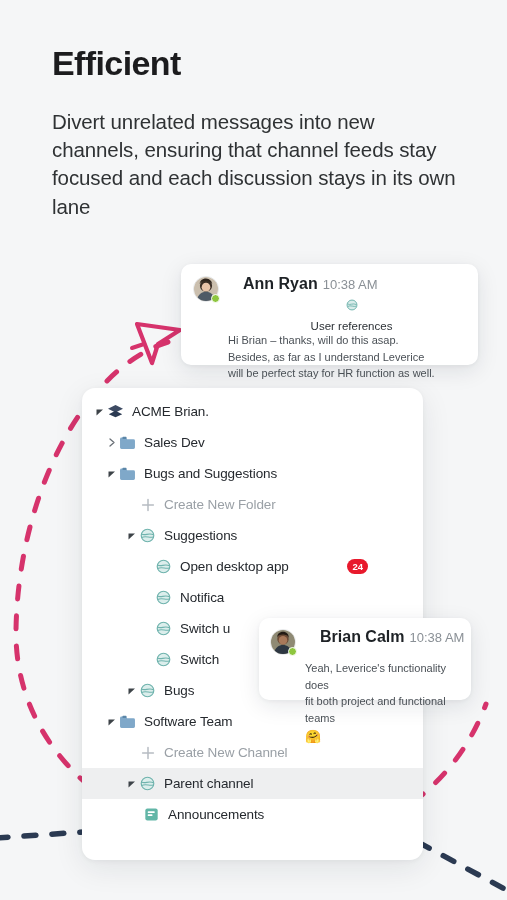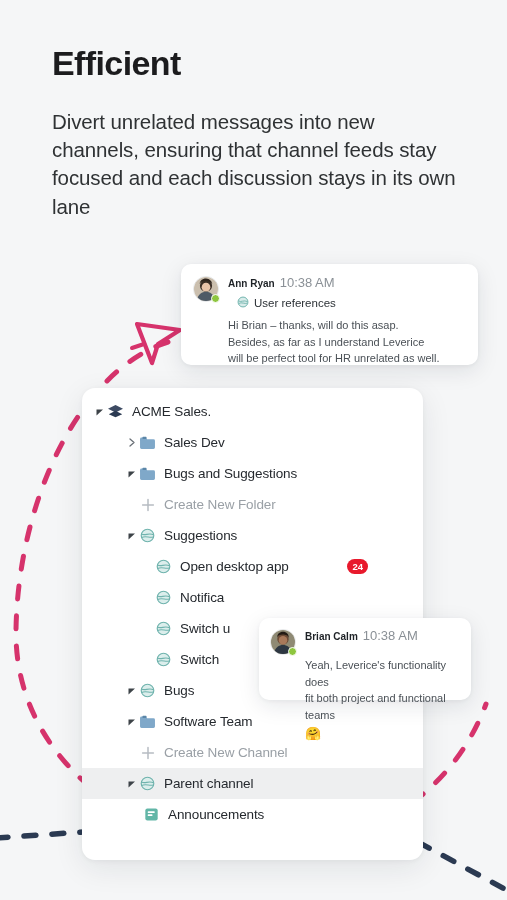--- a/index.html
+++ b/index.html
@@ -86,27 +86,27 @@
   }
   .avatar svg { display: block; width: 100%; height: 100%; }
   .presence-dot {
     position: absolute; right: -1px; bottom: -1px;
     width: 9px; height: 9px; border-radius: 50%;
     background: #8ec63f; border: 1.5px solid #ffffff;
   }
 
   .msg-body { margin-left: 9px; flex: 1; min-width: 0; }
   .msg-name-row { display: flex; align-items: baseline; gap: 5px; white-space: nowrap; }
-  .msg-name { font-size: 10px; font-weight: 700; color: #1e2226; }
+  .msg-name { font-size: 16px; font-weight: 700; color: #1e2226; margin-left: 15px; }
   .msg-time { font-size: 13px; color: #8a9096; font-weight: 400; }
 
-  .msg-ref-row { display: flex; align-items: center; gap: 5px; margin-top: 4px; margin-left: 9px; }
+  .msg-ref-row { display: flex; align-items: center; gap: 5px; margin-top: 4px; margin-left: 9px; flex-direction: column; }
   .msg-ref-label { font-size: 11.5px; color: #2c3136; }
 
-  .msg-text { margin-top: 5px; font-size: 11px; line-height: 1.52; color: #4a5056; }
+  .msg-text { font-size: 11px; line-height: 1.52; color: #4a5056; }
 
   #msg-card-brian {
     left: 259px; top: 618px;
     width: 212px; height: 82px;
     padding: 10px 12px 9px 11px;
   }
   #msg-card-brian .msg-text { margin-top: 14px; }
   .emoji { font-size: 13px; line-height: 1.2; display: inline-block; margin-top: 2px; }
 
   
@@ -168,21 +168,21 @@
     position: absolute;
     right: 36px;
     display: flex;
     align-items: center;
     gap: 5px;
   }
   .row-actions svg { display: block; }
 
   
   .ind-0 { padding-left: 11px; }
-  .ind-1 { padding-left: 43px; }
+  .ind-1 { padding-left: 23px; }
   .ind-2 { padding-left: 43px; }
   .ind-3 { padding-left: 59px; }
   .ind-4 { padding-left: 47px; }
 </style>
 </head>
 <body>
 
 <div class="page">
 
   <div class="hero">
@@ -212,21 +212,21 @@
           <svg width="8" height="8" viewBox="0 0 8 8">
             <path d="M0.5 1.5 L7 1.5 L0.5 7.5 Z" fill="#3d4348"></path>
           </svg>
         </span>
         <span class="tree-icon">
           <svg width="17" height="15" viewBox="0 0 18 16">
             <path d="M9 1 L17 5 L9 9 L1 5 Z" fill="#3d4b63"></path>
             <path d="M9 7.2 L16.2 10.8 L9 14.2 L1.8 10.8 Z" fill="#2b3a52"></path>
           </svg>
         </span>
-        <span class="tree-label">ACME Sales.</span>
+        <span class="tree-label">ACME Brian.</span>
       </div>
       <div class="tree-row ind-1">
         <span class="twisty">
           <svg width="8" height="9" viewBox="0 0 8 9">
             <path d="M2 1 L6 4.5 L2 8" stroke="#6a7077" stroke-width="1.3" fill="none" stroke-linecap="round" stroke-linejoin="round"></path>
           </svg>
         </span>
         <span class="tree-icon">
           <svg width="17" height="14" viewBox="0 0 18 15">
             <path d="M1 3.2 A1.6 1.6 0 0 1 2.6 1.6 H7 L8.6 3.6 H15.4 A1.6 1.6 0 0 1 17 5.2 V12.2 A1.6 1.6 0 0 1 15.4 13.8 H2.6 A1.6 1.6 0 0 1 1 12.2 Z" fill="#7fa8c9"></path>
@@ -423,21 +423,21 @@
               <circle cx="8" cy="8" r="6.6" fill="#d9ecea" stroke="#6fb3ad" stroke-width="1.3"></circle>
               <path d="M2 6.5 C5 8.8, 9 5, 14 7.4" stroke="#6fb3ad" stroke-width="1.2" fill="none"></path>
               <path d="M2.4 10 C6 7.6, 10.5 11, 13.6 9.6" stroke="#6fb3ad" stroke-width="1.2" fill="none"></path>
             </svg>
           </span>
           <span class="msg-ref-label">User references</span>
         </div>
         <div class="msg-text">
           <div>Hi Brian – thanks, will do this asap.</div>
           <div>Besides, as far as I understand Leverice</div>
-          <div>will be perfect tool for HR unrelated as well.</div>
+          <div>will be perfect stay for HR function as well.</div>
         </div>
       </div>
     </div>
   </div>
 
   <div class="msg-card" id="msg-card-brian">
     <div class="msg-head">
       <div class="avatar-wrap">
         <div class="avatar">
           <svg viewBox="0 0 26 26">

